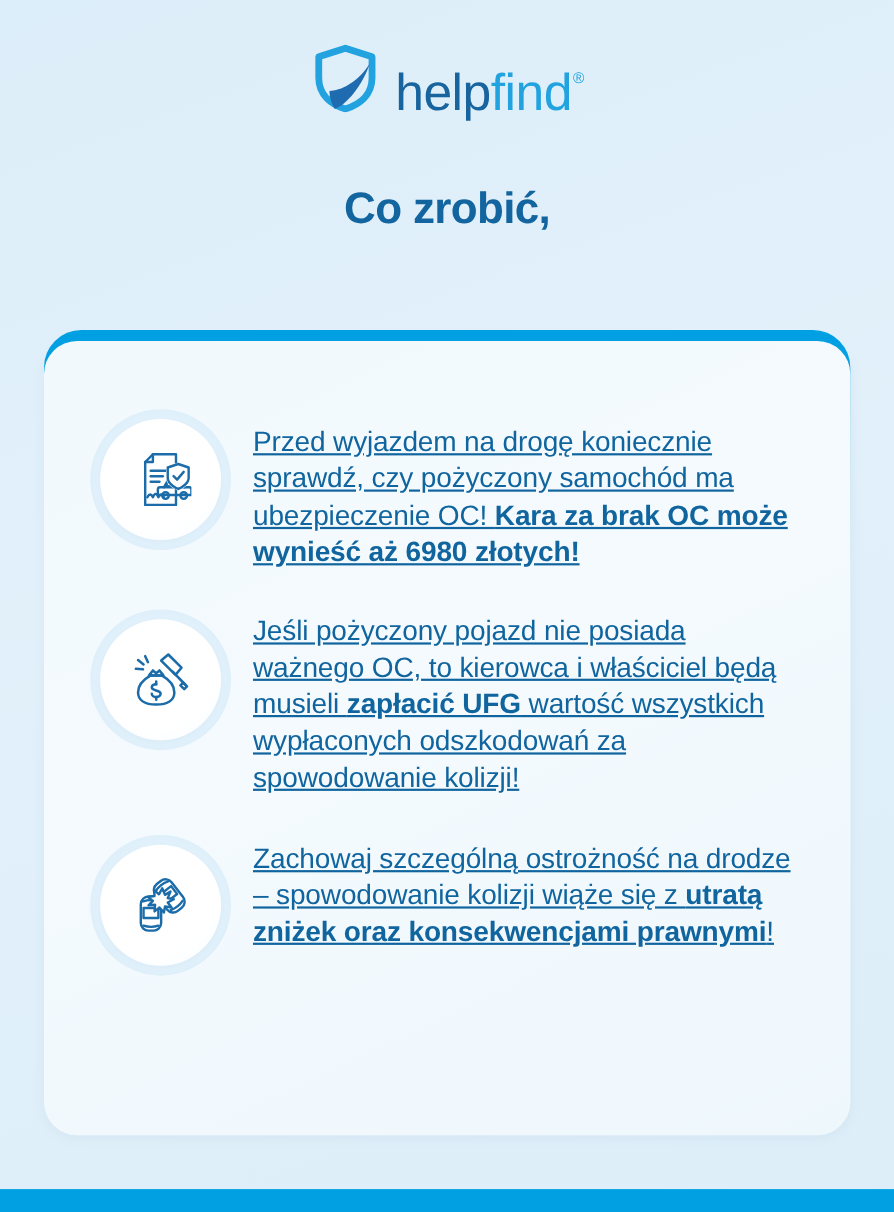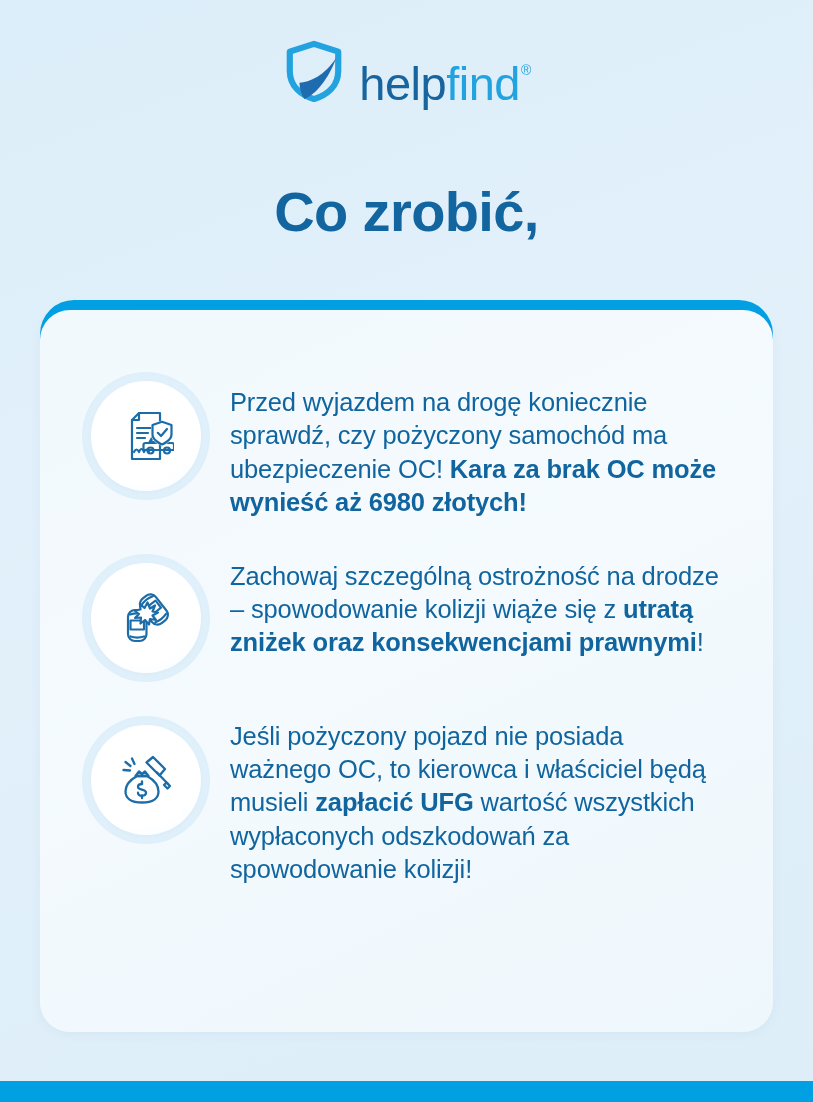--- a/index.html
+++ b/index.html
@@ -60,21 +60,21 @@
   }
 
   
   .title {
     position: absolute;
     top: 138px;
     left: 0;
     width: 813px;
     text-align: center;
     color: #12659f;
-    font-size: 56px;
+    font-size: 40px;
     font-weight: bold;
     line-height: 1.28;
     letter-spacing: -0.6px;
   }
   .title .t-line { display: block; }
 
   
   .card-accent {
     position: absolute;
     left: 40px;
@@ -140,20 +140,21 @@
   }
   .icon-disc svg { display: block; }
 
   .row-text {
     flex: 1 1 auto;
     color: #11659f;
     font-size: 25.5px;
     line-height: 1.31;
     letter-spacing: -0.15px;
     padding-top: 14px;
+    text-decoration: underline;
   }
   .row-text b { font-weight: bold; }
 
   
   .row-1 { margin-top: 0; }
   .row-2 { margin-top: 18px; }
   .row-3 { margin-top: 26px; }
   .row-2 .row-text { padding-top: 4px; }
   .row-3 .row-text { padding-top: 6px; }
 
@@ -224,53 +225,20 @@
               </g>
             </svg>
           </span>
         </div>
       </div>
       <div class="row-text">
         <span>Przed wyjazdem na drogę koniecznie sprawdź, czy pożyczony samochód ma ubezpieczenie OC! </span><b>Kara za brak OC może wynieść aż 6980 złotych!</b>
       </div>
     </div>
 
-    <div class="row row-3">
-      <div class="icon-wrap">
-        <div class="icon-halo"></div>
-        <div class="icon-disc">
-          <span>
-            <svg width="56" height="56" viewBox="0 0 56 56" aria-hidden="true">
-
-              <g transform="rotate(-38 36 20)" fill="#ffffff" stroke="#1b6ca8" stroke-width="2.2" stroke-linejoin="round" stroke-linecap="round">
-                <rect x="27" y="4" width="18.5" height="31" rx="7"></rect>
-                <path d="M29.5 13.5 h13.5 v9 h-13.5 z"></path>
-                <path d="M29 8.5 q7.2 -2.4 14.5 0"></path>
-                <path d="M29.5 30.5 q6.8 2.2 13.5 0"></path>
-              </g>
-
-              <g fill="#ffffff" stroke="#1b6ca8" stroke-width="2.2" stroke-linejoin="round" stroke-linecap="round">
-                <rect x="10" y="20" width="18.5" height="31" rx="7"></rect>
-                <path d="M12.5 30.5 h13.5 v9 h-13.5 z"></path>
-                <path d="M12 24.5 q7.2 -2.4 14.5 0"></path>
-                <path d="M12.5 46.5 q6.8 2.2 13.5 0"></path>
-              </g>
-
-              <g fill="#ffffff" stroke="#1b6ca8" stroke-width="2.2" stroke-linejoin="round" stroke-linecap="round">
-                <path d="M22 14 l4.5 4 l3 -5.5 l2.5 6 l5 -3 l-2.5 6 l5.5 1 l-5.5 3 l3.5 4.5 l-6 -1 l-1 5.5 l-4 -4.5 l-4.5 3.5 l0.5 -6 l-6 0.5 l4 -4 l-4.5 -3.5 l6 -1 z"></path>
-              </g>
-            </svg>
-          </span>
-        </div>
-      </div>
-      <div class="row-text">
-        <span>Zachowaj szczególną ostrożność na drodze – spowodowanie kolizji wiąże się z </span><b>utratą zniżek oraz konsekwencjami prawnymi</b><span>!</span>
-      </div>
-    </div>
-
     <div class="row row-2">
       <div class="icon-wrap">
         <div class="icon-halo"></div>
         <div class="icon-disc">
           <span>
             <svg width="54" height="54" viewBox="0 0 54 54" aria-hidden="true">
               <g fill="none" stroke="#1b6ca8" stroke-width="2.3" stroke-linejoin="round" stroke-linecap="round">
                 <path d="M13 5.5 L15.5 11"></path>
                 <path d="M6.5 9 L11.5 13"></path>
                 <path d="M4.5 17 L11 17.5"></path>
@@ -289,17 +257,50 @@
               </g>
             </svg>
           </span>
         </div>
       </div>
       <div class="row-text">
         <span>Jeśli pożyczony pojazd nie posiada ważnego OC, to kierowca i właściciel będą musieli </span><b>zapłacić UFG</b><span> wartość wszystkich wypłaconych odszkodowań za spowodowanie kolizji!</span>
       </div>
     </div>
 
+    <div class="row row-3">
+      <div class="icon-wrap">
+        <div class="icon-halo"></div>
+        <div class="icon-disc">
+          <span>
+            <svg width="56" height="56" viewBox="0 0 56 56" aria-hidden="true">
+
+              <g transform="rotate(-38 36 20)" fill="#ffffff" stroke="#1b6ca8" stroke-width="2.2" stroke-linejoin="round" stroke-linecap="round">
+                <rect x="27" y="4" width="18.5" height="31" rx="7"></rect>
+                <path d="M29.5 13.5 h13.5 v9 h-13.5 z"></path>
+                <path d="M29 8.5 q7.2 -2.4 14.5 0"></path>
+                <path d="M29.5 30.5 q6.8 2.2 13.5 0"></path>
+              </g>
+
+              <g fill="#ffffff" stroke="#1b6ca8" stroke-width="2.2" stroke-linejoin="round" stroke-linecap="round">
+                <rect x="10" y="20" width="18.5" height="31" rx="7"></rect>
+                <path d="M12.5 30.5 h13.5 v9 h-13.5 z"></path>
+                <path d="M12 24.5 q7.2 -2.4 14.5 0"></path>
+                <path d="M12.5 46.5 q6.8 2.2 13.5 0"></path>
+              </g>
+
+              <g fill="#ffffff" stroke="#1b6ca8" stroke-width="2.2" stroke-linejoin="round" stroke-linecap="round">
+                <path d="M22 14 l4.5 4 l3 -5.5 l2.5 6 l5 -3 l-2.5 6 l5.5 1 l-5.5 3 l3.5 4.5 l-6 -1 l-1 5.5 l-4 -4.5 l-4.5 3.5 l0.5 -6 l-6 0.5 l4 -4 l-4.5 -3.5 l6 -1 z"></path>
+              </g>
+            </svg>
+          </span>
+        </div>
+      </div>
+      <div class="row-text">
+        <span>Zachowaj szczególną ostrożność na drodze – spowodowanie kolizji wiąże się z </span><b>utratą zniżek oraz konsekwencjami prawnymi</b><span>!</span>
+      </div>
+    </div>
+
   </div>
 
   <div class="footer-bar"></div>
 
 </div>
 
 </body></html>

